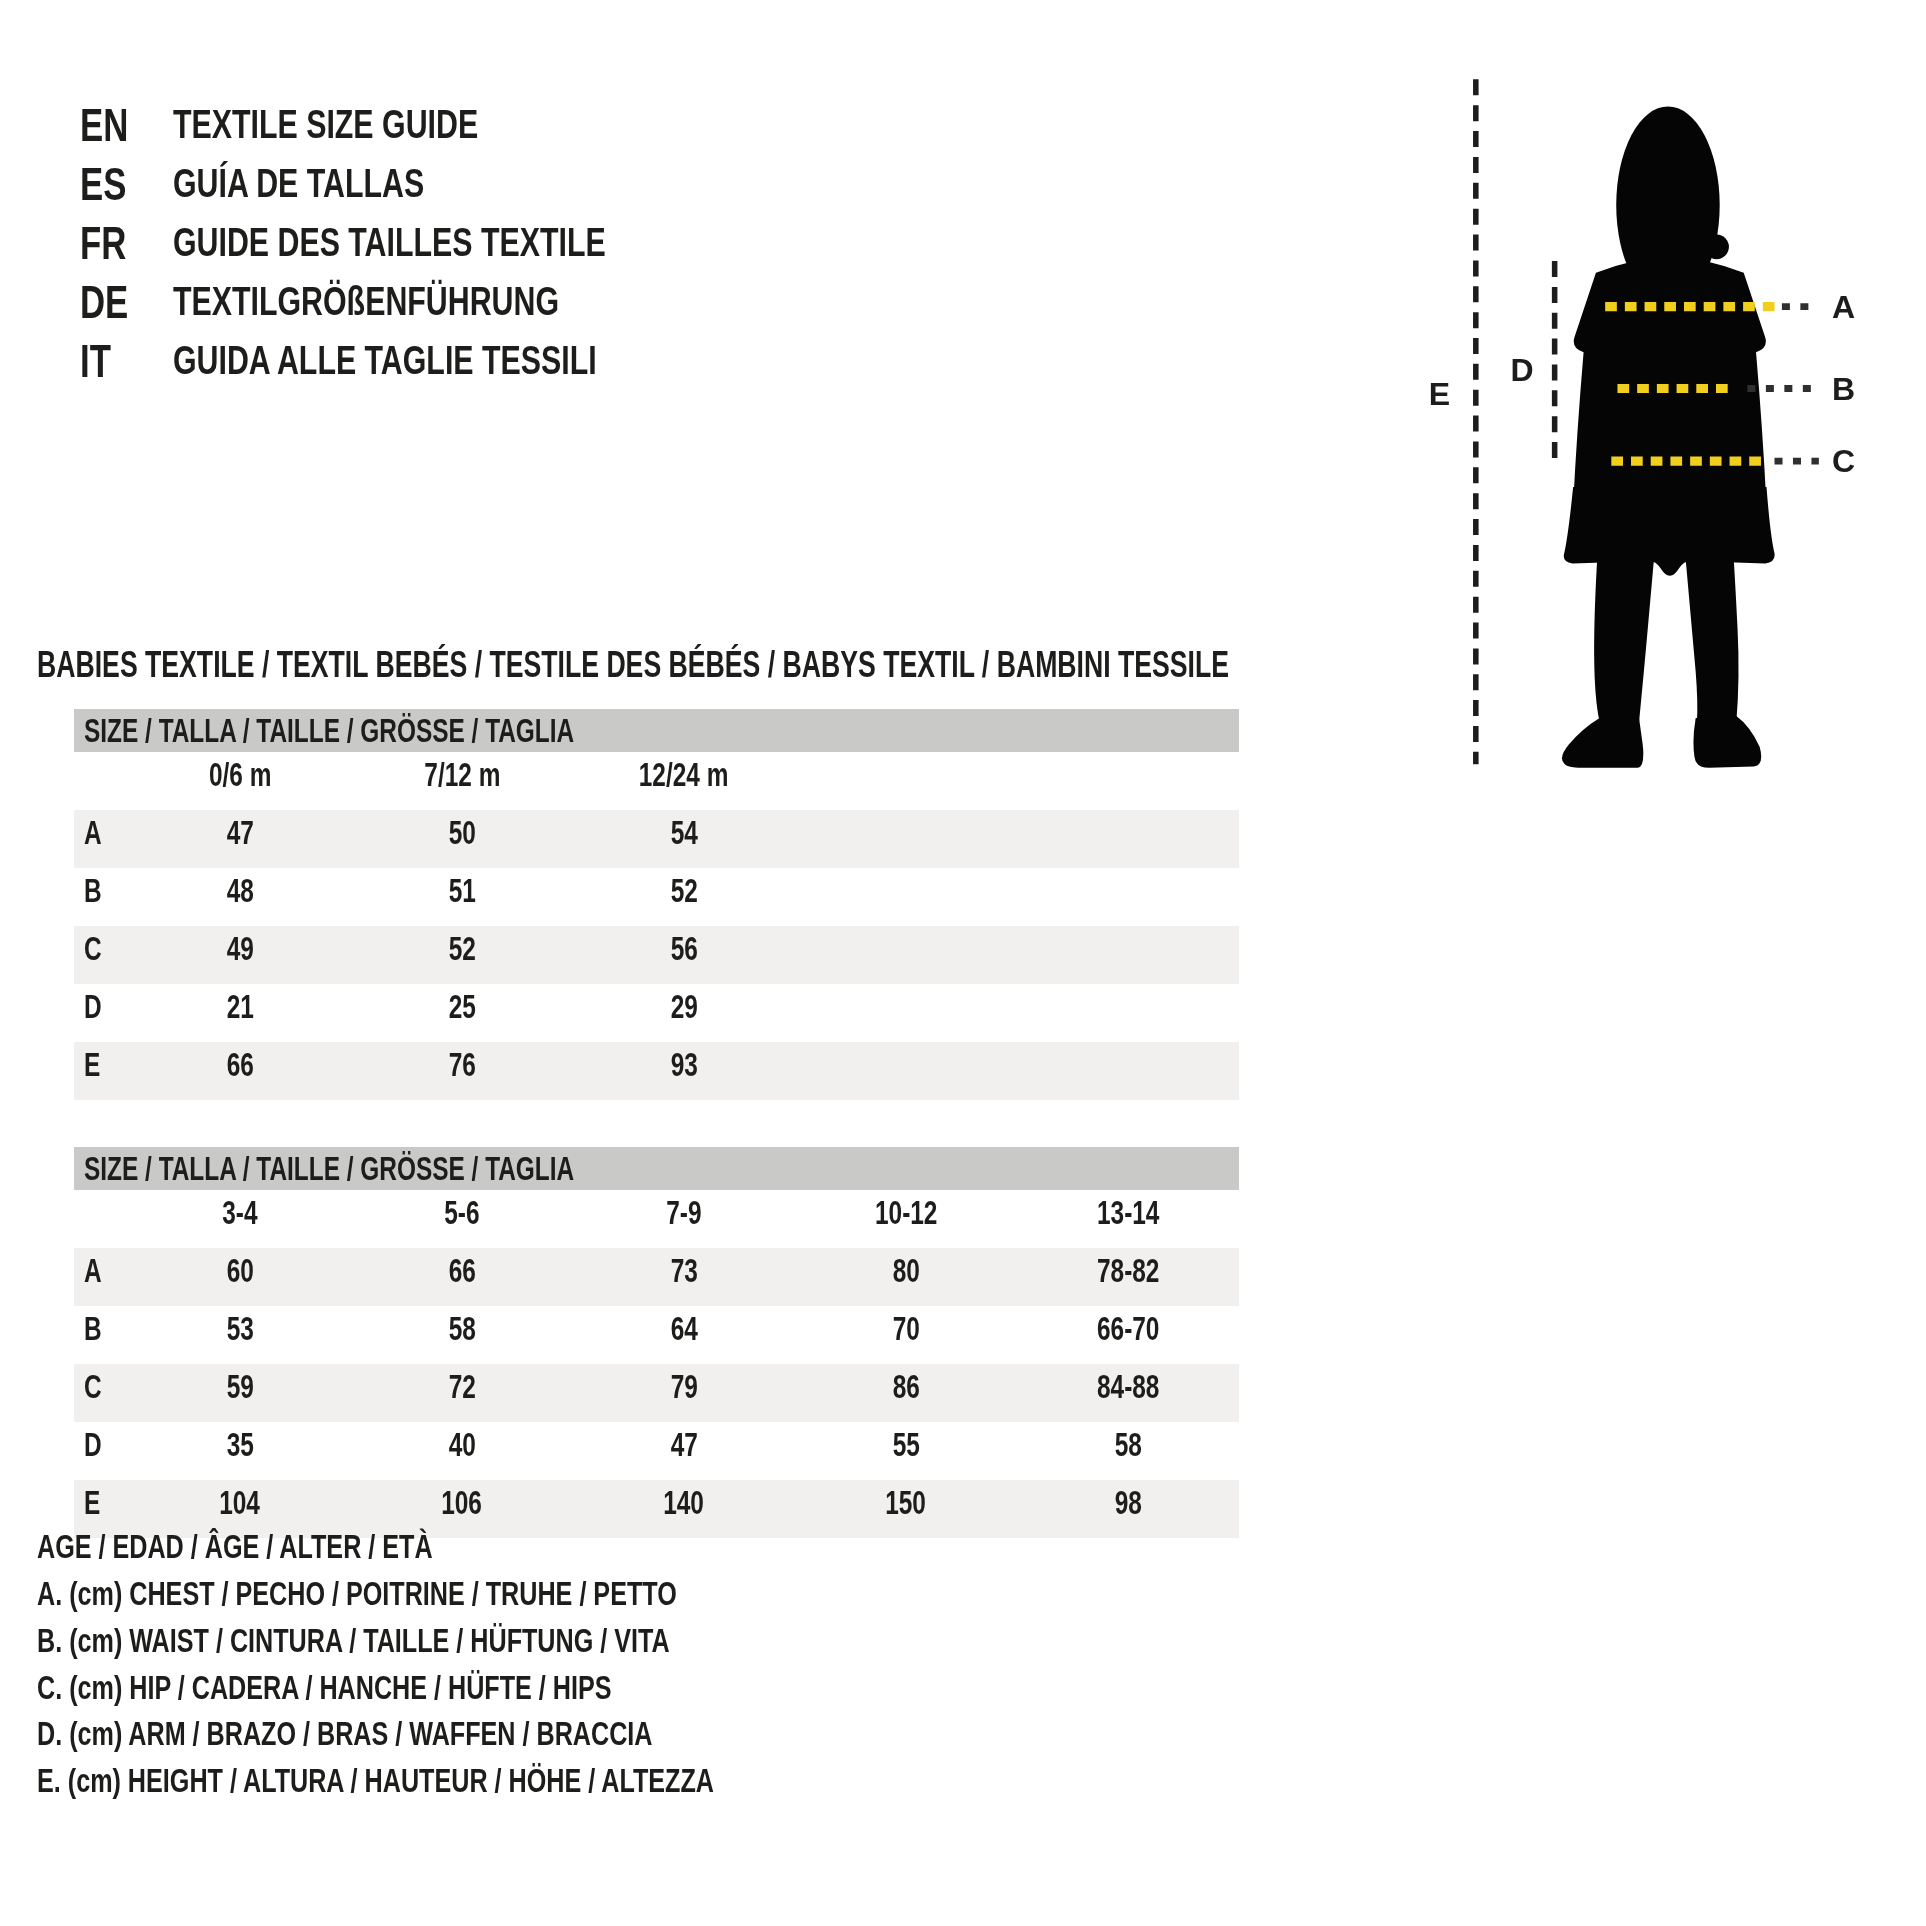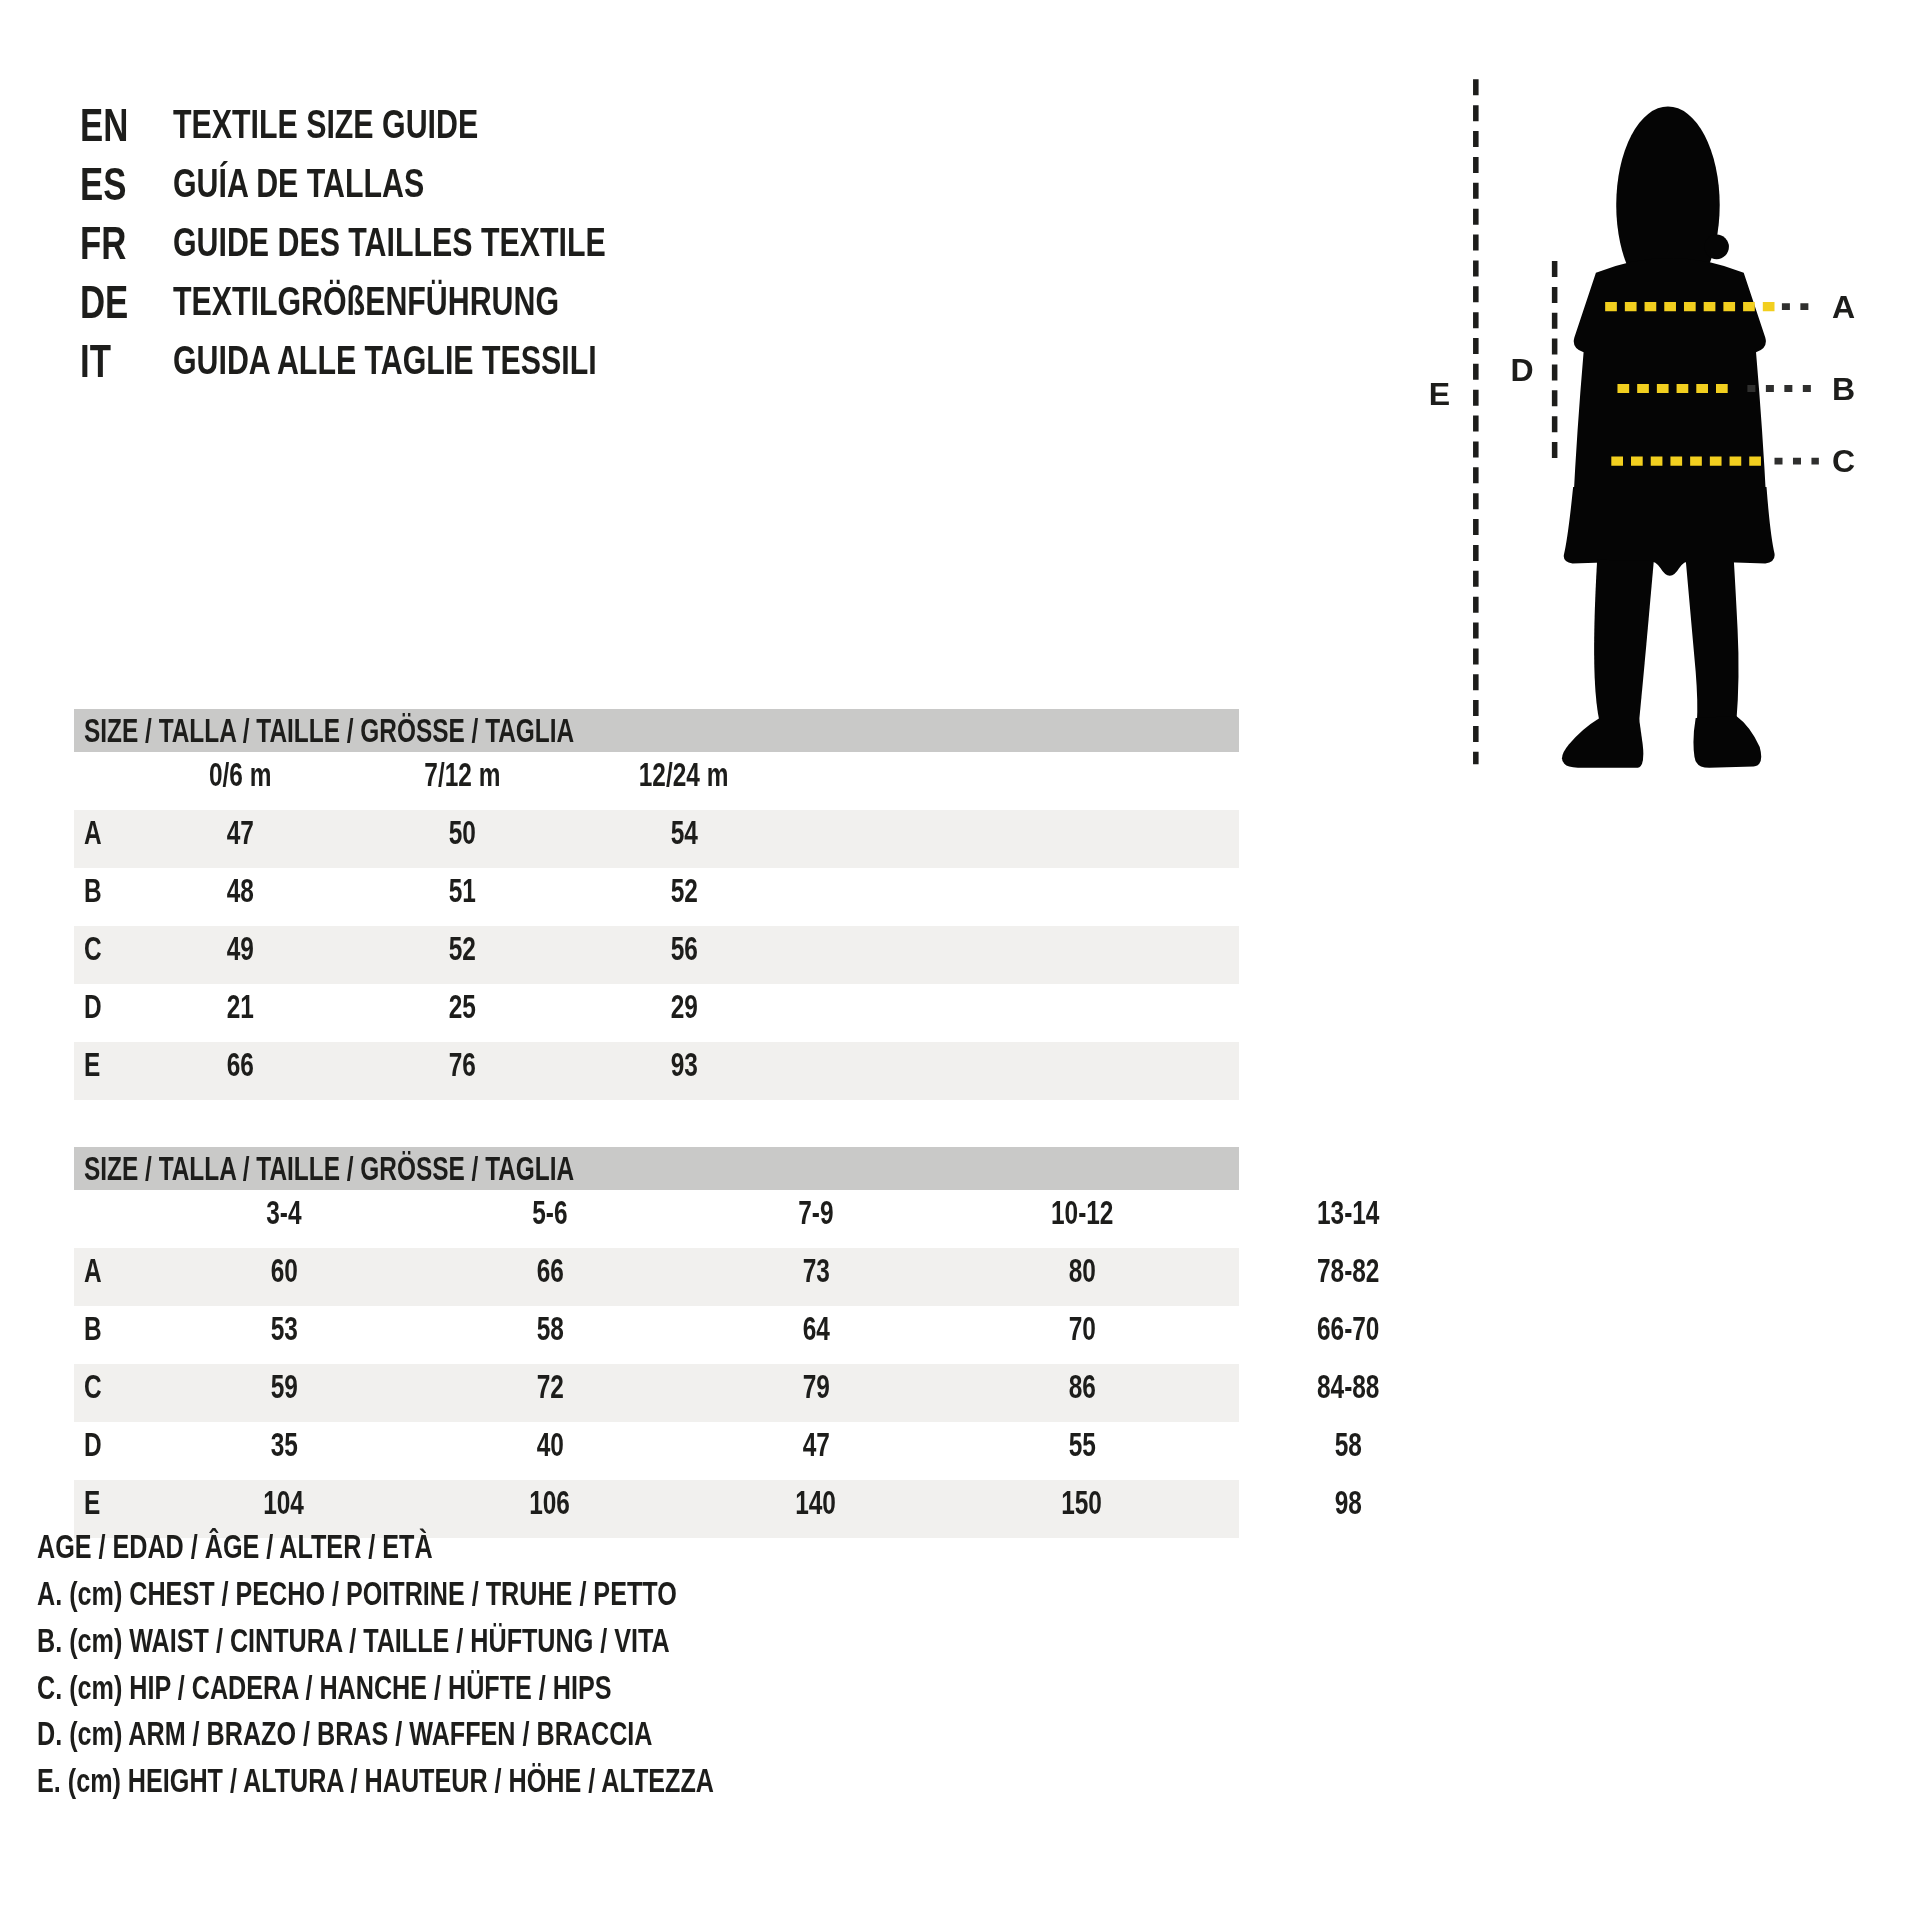--- a/index.html
+++ b/index.html
@@ -23,21 +23,21 @@
   
   .section-title{position:absolute; left:37px; height:47px; line-height:47px; font-size:36px; font-weight:700;}
   .st-babies{top:641px;} .st-children{top:1080px;}
 
   
   .tbl{position:absolute; left:74px; width:1165px;}
   .tbl-babies{top:709px;} .tbl-children{top:1147px;}
   .bar{height:43px; line-height:43px; background:var(--bar); padding-left:10px; font-size:33px; font-weight:700;}
   .hrow,.drow{display:grid; height:58px; line-height:46px; font-size:33px; font-weight:700;}
   .g3{grid-template-columns:55px 222px 222px 222px;}
-  .g5{grid-template-columns:55px 222px 222px 222px 222px 222px;gap:44px;}
+  .g5{grid-template-columns:55px 222px 222px 222px 222px 222px;}
   .drow.s{background:var(--stripe);}
   .cl{padding-left:10px; text-align:left;}
   .cv{text-align:center;}
 
   
   .legend-line{position:absolute; left:37px; height:47px; line-height:47px; font-size:34px; font-weight:700;}
   .gy0{top:1523px;} .gy1{top:1570px;} .gy2{top:1617px;} .gy3{top:1664px;} .gy4{top:1710px;} .gy5{top:1757px;}
 
   
   #figure-svg{position:absolute; left:1405px; top:62px; width:521px; height:770px;}
@@ -85,20 +85,21 @@
     <line class="gline" x1="556" y1="530" x2="672" y2="530"></line>
     <line class="yline" x1="335" y1="648" x2="580" y2="648"></line>
     <line class="gline" x1="600" y1="648" x2="672" y2="648"></line>
     <text class="flabel" x="712" y="415" text-anchor="middle">A</text>
     <text class="flabel" x="712" y="548" text-anchor="middle">B</text>
     <text class="flabel" x="712" y="666" text-anchor="middle">C</text>
     <text class="flabel" x="190" y="518" text-anchor="middle">D</text>
     <text class="flabel" x="56" y="556" text-anchor="middle">E</text>
   </svg>
 
+  <div class="section-title st-babies"><span class="cx">BABIES TEXTILE / TEXTIL BEBÉS / TESTILE DES BÉBÉS / BABYS TEXTIL / BAMBINI TESSILE</span></div>
   <div class="tbl tbl-babies">
     <div class="bar"><span class="cx">SIZE / TALLA / TAILLE / GRÖSSE / TAGLIA</span></div>
     <div class="hrow g3">
       <div class="cl"></div>
       <div class="cv"><span class="cxc">0/6 m</span></div>
       <div class="cv"><span class="cxc">7/12 m</span></div>
       <div class="cv"><span class="cxc">12/24 m</span></div>
     </div>
     <div class="drow g3 s">
       <div class="cl"><span class="cx">A</span></div>

